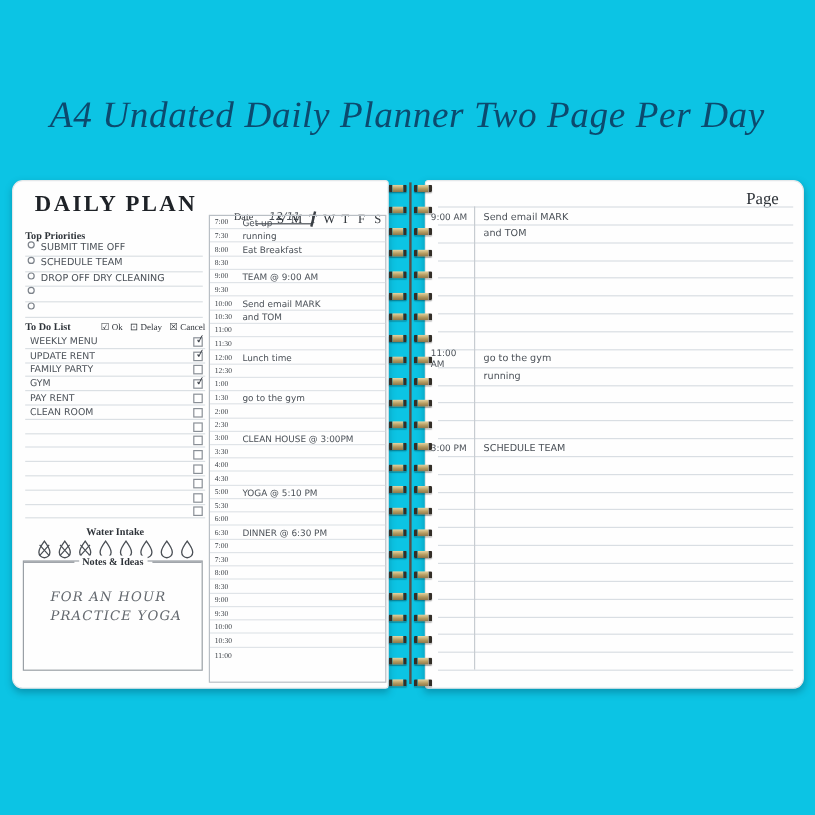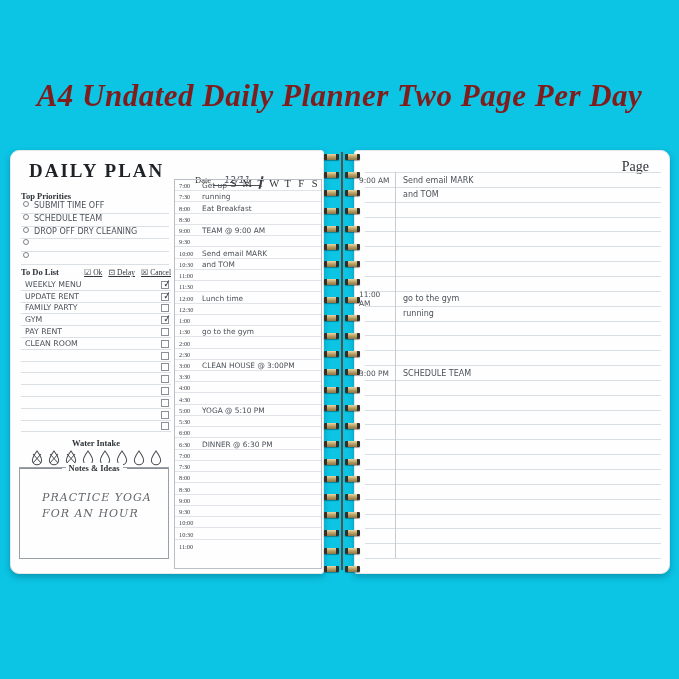--- a/index.html
+++ b/index.html
@@ -7,22 +7,22 @@
     width:679px;height:679px;position:relative;overflow:hidden;
     background:#0cc4e4;
     font-family:"Liberation Serif", serif;
   }
   
   .banner{
     position:absolute;left:0;top:78px;width:679px;text-align:center;
   }
   .banner h1{
     margin:0;font-family:"Liberation Serif", serif;
-    font-size:31px;font-weight:bold;font-style:italic;
-    color:#7f1d1d;letter-spacing:.5px;
+    font-size:31px;font-weight:normal;font-style:italic;
+    color:#0c4a6e;letter-spacing:.5px;
   }
   
   .notebook{position:absolute;left:8px;top:148px;width:664px;height:430px;}
   .page{
     position:absolute;background:#fefefe;
     box-shadow:0 3px 6px rgba(0,70,90,.35);
     border:1px solid #e4e8ea;box-sizing:border-box;
   }
   .page-left{left:2px;top:2px;width:314px;height:424px;border-radius:9px 3px 3px 9px;}
   .page-right{left:346px;top:2px;width:316px;height:424px;border-radius:3px 9px 9px 3px;}
@@ -52,21 +52,21 @@
   .hand{font-family:"DejaVu Sans", sans-serif;color:#4b5158;}
   
   .priorities{position:absolute;left:10px;top:40px;width:148px;}
   .pri-row{height:12.8px;border-bottom:1px solid #dbe0e4;display:flex;align-items:flex-start;gap:5px;padding-left:2px;box-sizing:border-box;}
   .pri-bullet{width:4px;height:4px;border:1px solid #7c828a;border-radius:50%;margin-bottom:2px;flex:none;}
   .pri-text{font-size:8px;line-height:10px;white-space:nowrap;}
   
   .todo{position:absolute;left:10px;top:116px;width:150px;}
   .todo-head{display:flex;align-items:baseline;height:12px;}
   .todo-legend{margin-left:auto;display:flex;gap:6px;}
-  .legend-item{font-size:7.5px;color:#2e3339;white-space:nowrap;text-decoration:underline;}
+  .legend-item{font-size:7.5px;color:#2e3339;white-space:nowrap;}
   .legend-sym{font-size:8px;}
   .todo-row{height:11.8px;border-bottom:1px solid #dbe0e4;display:flex;align-items:flex-end;position:relative;box-sizing:border-box;padding:0 2px 1px 4px;}
   .todo-text{font-size:7.8px;line-height:9px;white-space:nowrap;}
   .todo-box{margin-left:auto;width:6px;height:6px;border:1px solid #8a9097;flex:none;background:#fff;}
   .todo-check{position:absolute;right:0px;bottom:1px;font-size:10px;color:#3c424a;
     font-family:"DejaVu Sans", sans-serif;transform:rotate(-8deg);}
   
   .water{position:absolute;left:10px;top:287px;width:150px;text-align:center;}
   .drops{margin-top:2px;display:flex;justify-content:center;gap:5px;}
   .drop{position:relative;width:12px;height:16px;}
@@ -241,22 +241,22 @@
         </div>
     </div>
 
     <div class="notes">
       <div class="notes-label">
         <span class="nl-line"></span>
         <span class="nl-text">Notes &amp; Ideas</span>
         <span class="nl-line"></span>
       </div>
       <div class="notes-script">
+        <div>FOR AN HOUR</div>
         <div>PRACTICE YOGA</div>
-        <div>FOR AN HOUR</div>
       </div>
     </div>
 
     <div class="schedule">
       <div id="schedule-rows">
           <div class="sch-row">
             <span class="sch-time">7:00</span>
             <span class="sch-entry hand">Get up</span>
           </div>
           <div class="sch-row">

